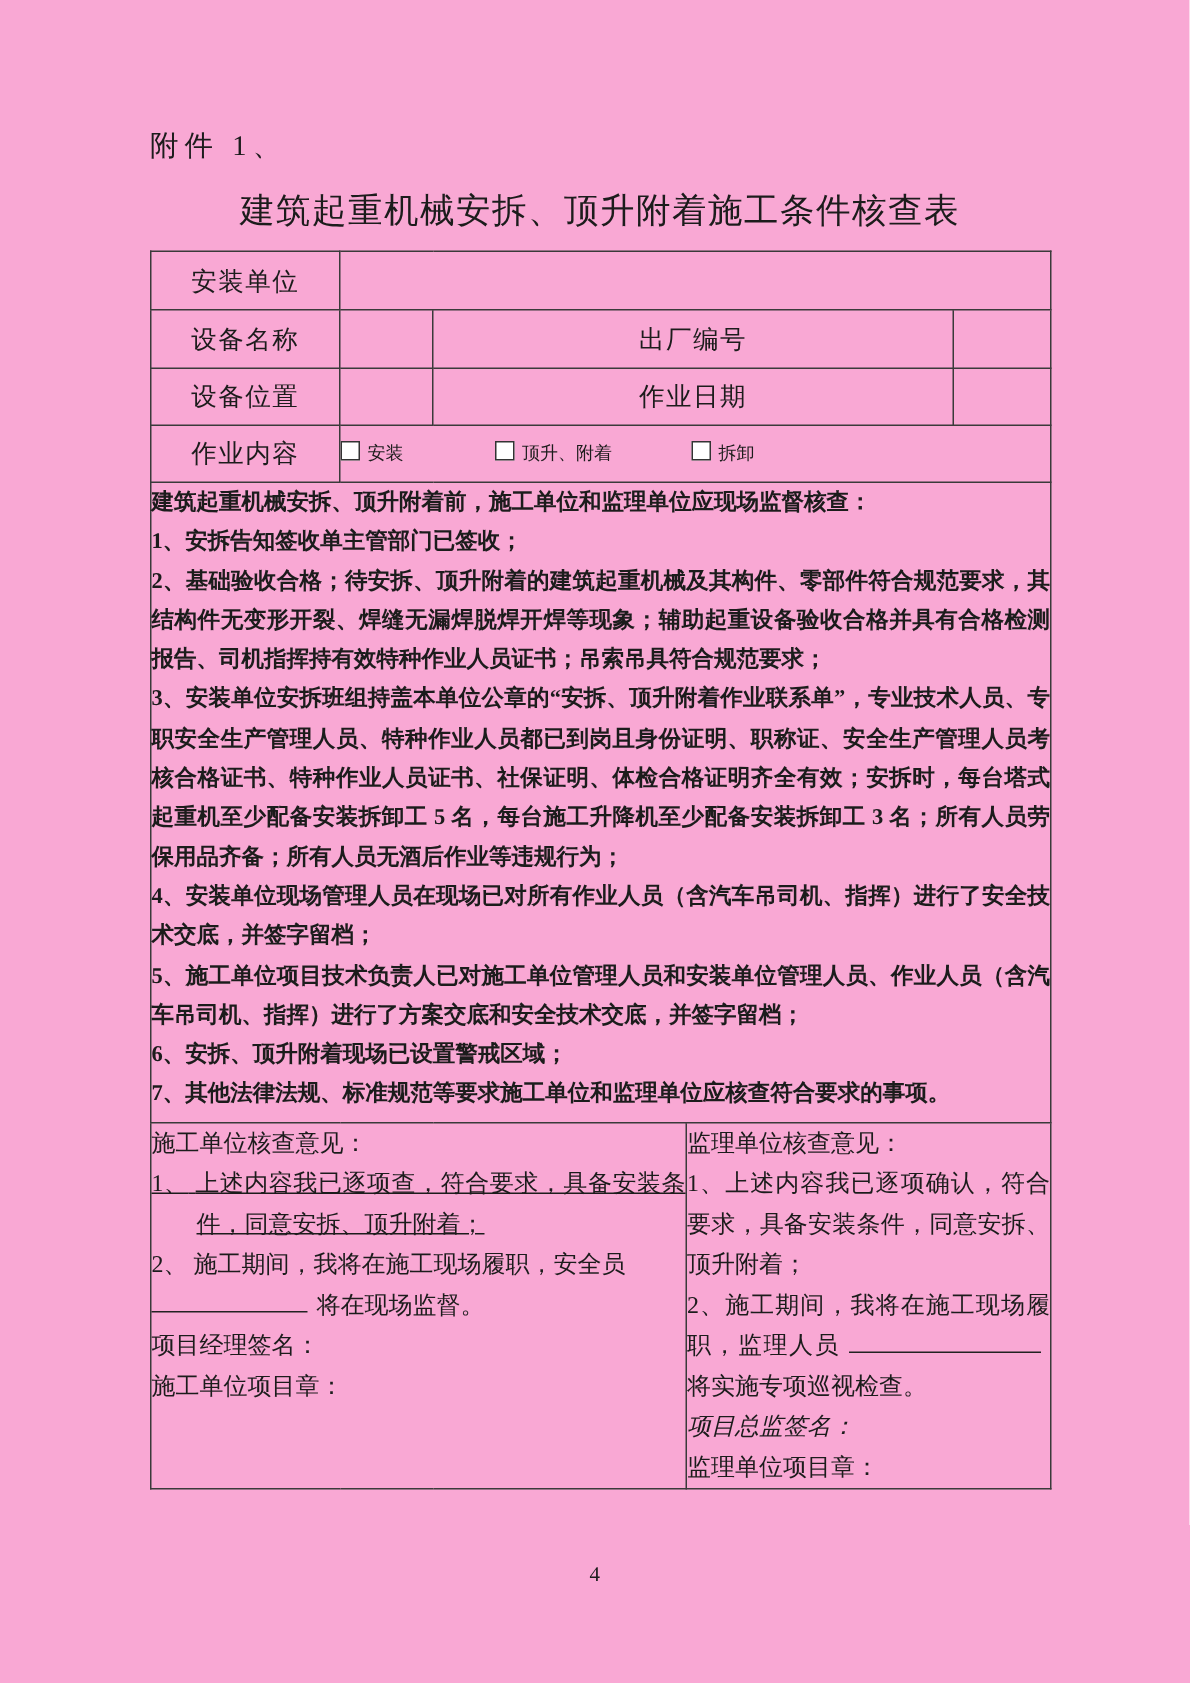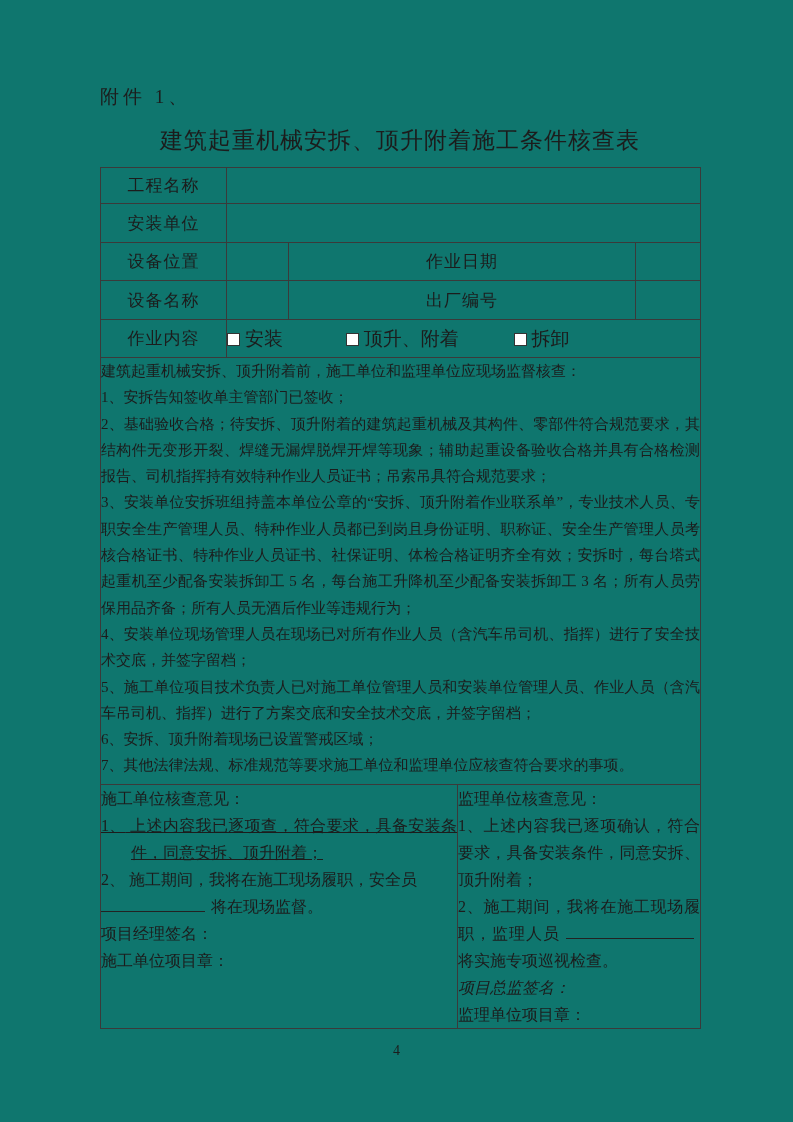--- a/index.html
+++ b/index.html
@@ -1,21 +1,21 @@
 <!DOCTYPE html>
 <html><head>
 <meta charset="utf-8">
 <style>
   * { box-sizing: border-box; }
   html, body { margin: 0; padding: 0; background: #ffffff; }
   .page {
     position: relative;
     width: 793px;
     height: 1122px;
-    background: #0f766e;
+    background: #f9a8d4;
     font-family: "Liberation Serif", "DejaVu Serif", serif;
     color: #1c1c1c;
     overflow: hidden;
   }
   .content {
     position: absolute;
     left: 100px;
     top: 84px;
     width: 600px;
   }
@@ -49,21 +49,21 @@
     letter-spacing: 1px;
   }
   td.h1 { height: 36px; }
   td.h2 { height: 39px; }
   td.h3 { height: 39px; }
   td.h4 { height: 38px; }
   td.h5 { height: 38px; }
   td.fill { }
   td.checkbox-cell {
     vertical-align: middle;
-    font-size: 19px;
+    font-size: 12px;
     padding-left: 7px;
   }
   .option { white-space: nowrap; }
   .opt-gap-1 { margin-right: 58px; }
   .opt-gap-2 { margin-right: 50px; }
   .checkbox {
     display: inline-block;
     width: 13px;
     height: 13px;
     border: 1px solid #333;
@@ -73,21 +73,21 @@
   }
   td.body-cell {
     height: 427px;
     vertical-align: top;
     padding: 6px 9px 8px 9px;
     font-size: 15px;
     line-height: 26.3px;
     text-align: justify;
     word-break: break-all;
   }
-  td.body-cell p { margin: 0; }
+  td.body-cell p { margin: 0; font-weight: bold; }
   td.opinion-cell {
     height: 228px;
     vertical-align: top;
     padding: 5px 8px 6px 8px;
     font-size: 16px;
     line-height: 27px;
     text-align: justify;
     word-break: break-all;
     margin-top: 32px;
   }
@@ -130,42 +130,38 @@
     <table class="form">
       <colgroup>
         <col style="width:126px">
         <col style="width:62px">
         <col style="width:169px">
         <col style="width:178px">
         <col style="width:65px">
       </colgroup>
 
       <tbody>
-          <tr>
-        <td class="lbl h1">工程名称</td>
-        <td class="fill h1" colspan="4"></td>
-      </tr>
 
       <tr>
         <td class="lbl h2">安装单位</td>
         <td class="fill h2" colspan="4"></td>
+      </tr>
+
+      <tr>
+        <td class="lbl h3">设备名称</td>
+        <td class="fill h3"></td>
+        <td class="lbl h3" colspan="2">出厂编号</td>
+        <td class="fill h3"></td>
       </tr>
 
       <tr>
         <td class="lbl h4">设备位置</td>
         <td class="fill h4"></td>
         <td class="lbl h4" colspan="2">作业日期</td>
         <td class="fill h4"></td>
-      </tr>
-
-      <tr>
-        <td class="lbl h3">设备名称</td>
-        <td class="fill h3"></td>
-        <td class="lbl h3" colspan="2">出厂编号</td>
-        <td class="fill h3"></td>
       </tr>
 
       <tr>
         <td class="lbl h5">作业内容</td>
         <td class="checkbox-cell h5" colspan="4">
           <span class="option opt-gap-1"><span class="checkbox"></span><span>安装</span></span>
           <span class="option opt-gap-2"><span class="checkbox"></span><span>顶升、附着</span></span>
           <span class="option"><span class="checkbox"></span><span>拆卸</span></span>
         </td>
       </tr>

